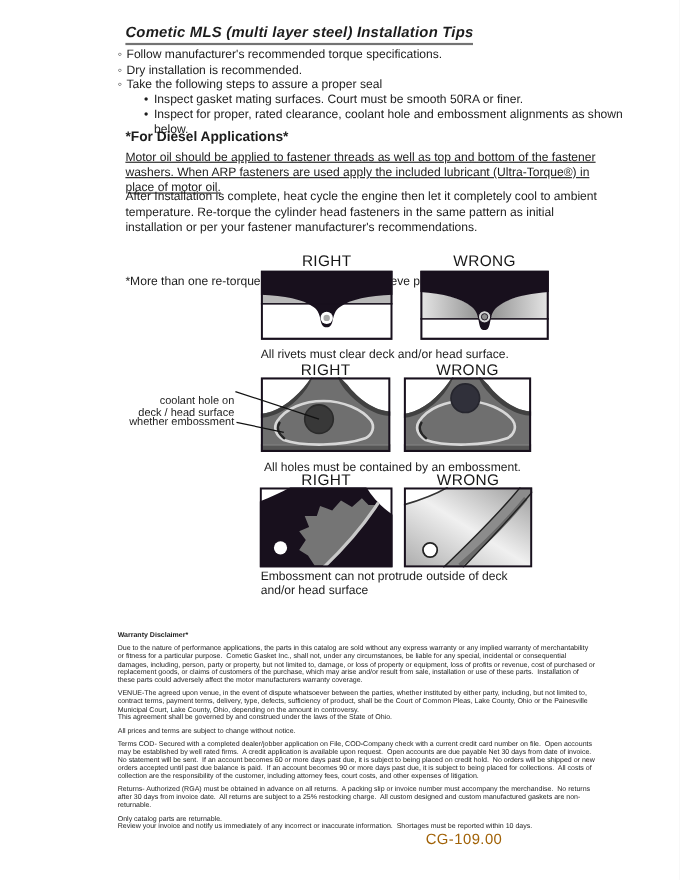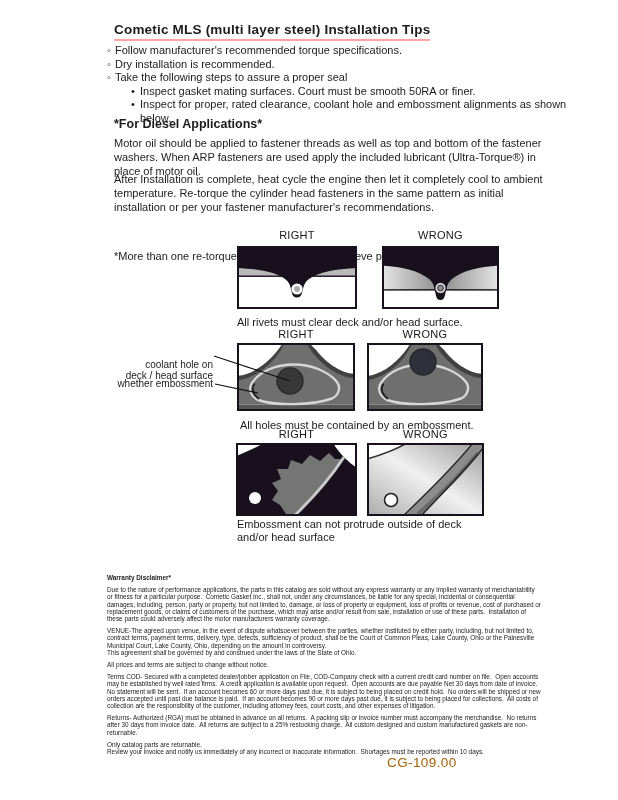--- a/index.html
+++ b/index.html
@@ -4,33 +4,33 @@
 <style>
   html,body{margin:0;padding:0;background:#e9e9e9;}
   .page{
     position:relative;width:618px;height:800px;background:#ffffff;
     font-family:"Liberation Sans","DejaVu Sans",sans-serif;color:#1c1c1c;
     overflow:hidden;margin:0 auto;
   }
   .abs{position:absolute;}
   .doc-title{
     left:114px;top:22px;font-size:13.5px;font-weight:bold;letter-spacing:.2px;
-    border-bottom:2px solid #fca5a5;padding-bottom:2px;white-space:nowrap;
+    border-bottom:2px solid #737373;padding-bottom:2px;white-space:nowrap;font-style:italic;
   }
   .bullets{left:107px;top:44px;font-size:11px;line-height:13.6px;width:460px;}
   .b-row{display:flex;}
   .b-marker{width:8px;flex:0 0 8px;}
   .b-sub{margin-left:24px;}
   .b-sub .b-marker{width:9px;flex:0 0 9px;}
   .diesel-heading{left:114px;top:117px;font-size:12.5px;font-weight:bold;}
   .para{left:114px;font-size:11px;line-height:14px;width:440px;}
-  .p1{top:136px;}
+  .p1{top:136px;text-decoration:underline;}
   .p2{top:172px;}
   .p3{top:221px;width:460px;margin-top:28px;}
-  .rw-label{font-size:11px;letter-spacing:.3px;text-align:center;color:#161616;}
+  .rw-label{font-size:14px;letter-spacing:.3px;text-align:center;color:#161616;}
   .dbox{display:block;}
   .caption{font-size:11px;line-height:13px;white-space:pre-line;}
   .ann{font-size:10px;line-height:11px;text-align:right;white-space:pre-line;width:128px;left:85px;}
   .fineprint{left:107px;top:574px;width:434px;font-size:6.4px;line-height:7.2px;color:#1b1b1b;}
   .fp-h{font-weight:bold;margin:0 0 4px 0;}
   .fp{white-space:pre-wrap;margin:0 0 5px 0;}
   .doc-number{left:387px;top:755px;font-size:13.5px;letter-spacing:.4px;color:#a16207;}
   .overlay{pointer-events:none;z-index:6;}
 </style>
 </head>

